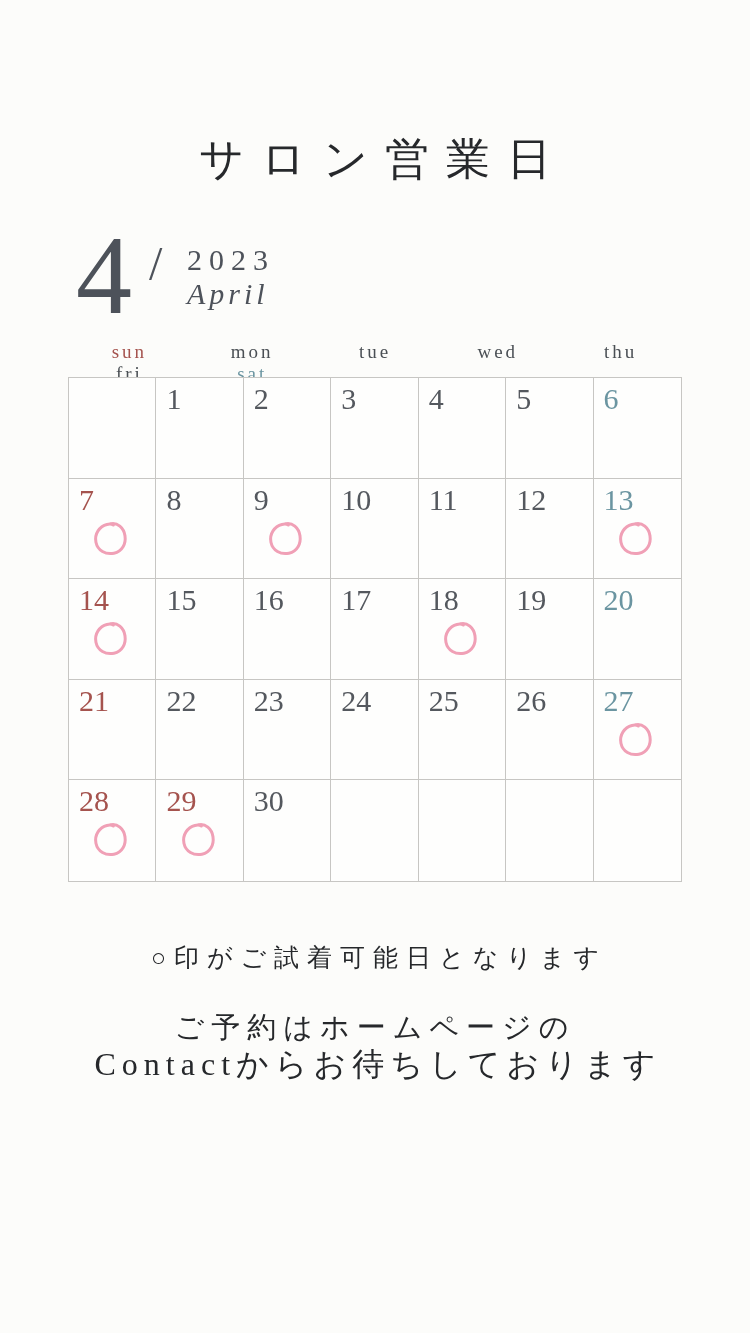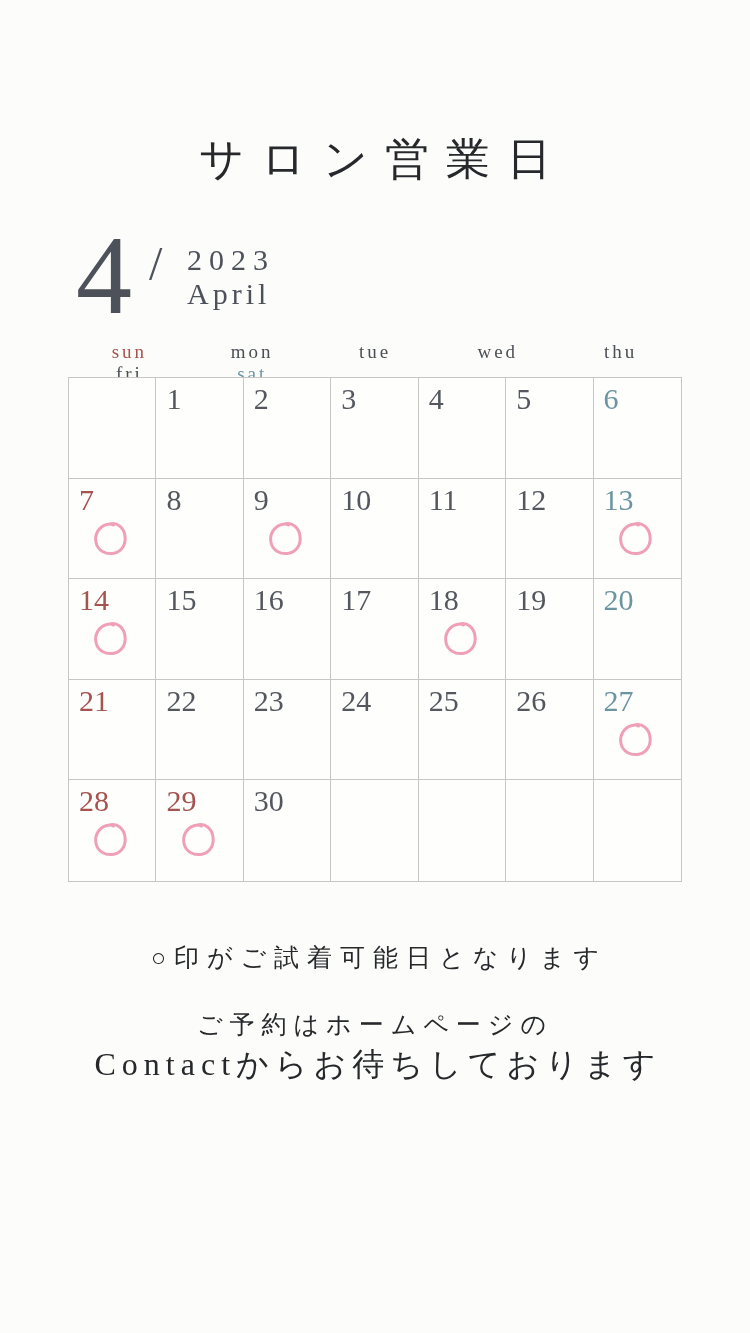--- a/index.html
+++ b/index.html
@@ -38,21 +38,21 @@
     font-size: 48px; line-height: 1;
     color: var(--text-gray-strong, #4d525a);
   }
   .year-month {
     position: absolute;
     top: 243px; left: 187px;
     color: var(--text-gray-strong, #4d525a);
     line-height: 1.13;
   }
   .year-month .year { font-size: 30px; letter-spacing: 7px; }
-  .year-month .mname { font-size: 30px; letter-spacing: 4px; }
+  .year-month .mname { font-size: 30px; letter-spacing: 4px; font-style: italic; }
 
   
   .weekday-row {
     position: absolute;
     top: 341px; left: 68px; width: 614px;
     display: grid;
     grid-template-columns: repeat(5, 1fr);
   }
   .weekday {
     text-align: center;
@@ -104,21 +104,21 @@
   }
 
   
   .note {
     position: absolute;
     left: 0; width: 100%;
     text-align: center;
     color: var(--text-dark, #26282b);
   }
   .note-legend  { top: 941px;  font-size: 25px; letter-spacing: 8px; padding-left: 8px; font-family: Liberation Mono, monospace; }
-  .note-line1   { top: 1008px; font-size: 25px; letter-spacing: 7px; }
+  .note-line1   { top: 1008px; font-size: 29px; letter-spacing: 7px; }
   .note-line2   { top: 1043px; font-size: 32px; letter-spacing: 6px; padding-left: 6px; }
 </style>
 </head>
 <body>
 
 <div class="page">
 
   <h1 class="title">サロン営業日</h1>
 
   <div class="month-header">

